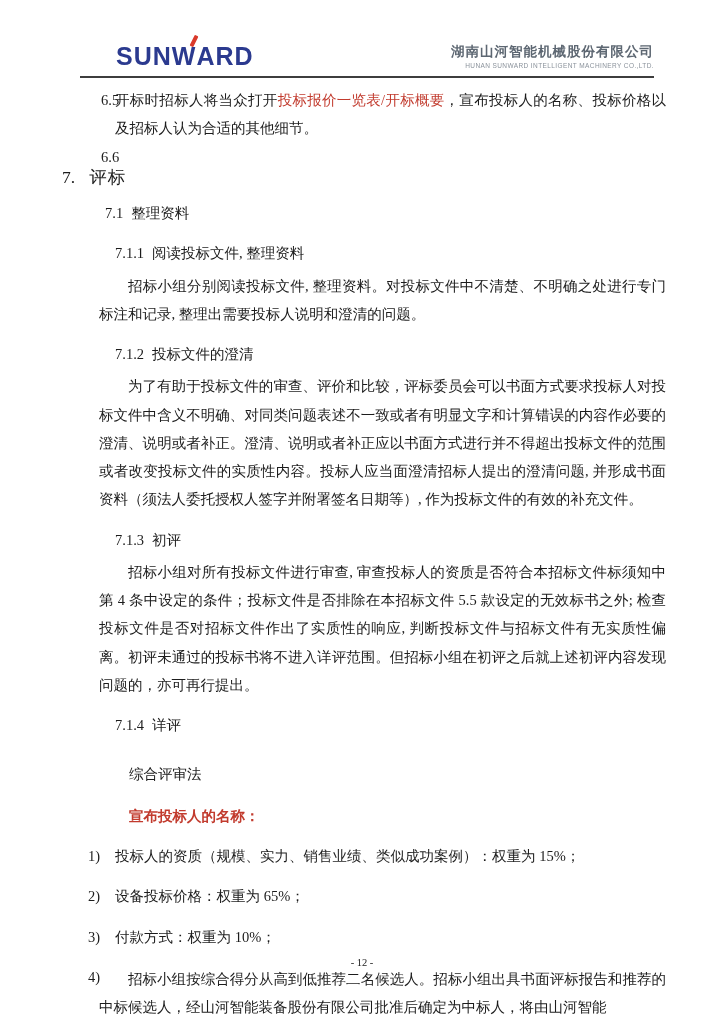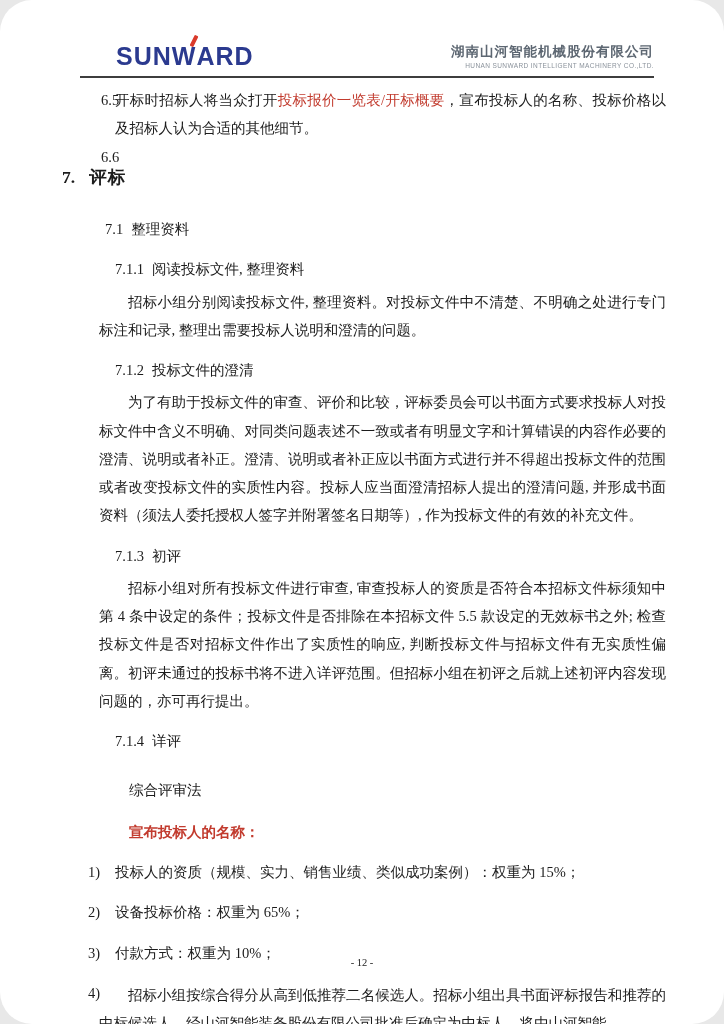--- a/index.html
+++ b/index.html
@@ -1,21 +1,20 @@
 <!DOCTYPE html>
 <html><head>
 <meta charset="utf-8">
 <style>
   html,body { margin:0; padding:0; background:#e8e8e8; }
   .page {
     position:relative; width:724px; height:1024px; margin:0 auto;
     background:#ffffff; overflow:hidden;
     font-family:"Liberation Serif","DejaVu Serif",serif;
     color:#1c1c1c;
-    border-radius:32px;
   }
 
   
   .header {
     position:absolute; left:80px; right:70px; top:44px;
     display:flex; justify-content:space-between; align-items:flex-end;
     padding-bottom:7px; border-bottom:2px solid #3d3d3d;
   }
   .logo {
     font-family:"Liberation Sans","DejaVu Sans",sans-serif;
@@ -41,21 +40,21 @@
   
   .body {
     position:absolute; left:85px; right:58px; top:86px;
     font-size:14.5px; line-height:1.95; text-align:justify;
   }
   .clause { position:relative; padding-left:30px; }
   .clause .num { position:absolute; left:0; top:0;margin-left:16px; }
   .red { color:#c23b2e; }
 
   .h-main {
-    font-size:17.5px; font-weight:bold; margin:22px 0 26px -23px;
+    font-size:17.5px; font-weight:normal; margin:22px 0 10px -23px;
     line-height:1.4; letter-spacing:1px;
   }
   .h-main .num { margin-right:14px; letter-spacing:0; }
   .h-sub1 { margin:10px 0 6px 20px; }
   .h-sub2 { margin:12px 0 4px 30px; }
   .h-sub1 .num, .h-sub2 .num { margin-right:8px; }
 
   .para { margin:4px 0 8px 14px; text-indent:2em; }
 
   .method-line { margin:20px 0 6px 44px; }

